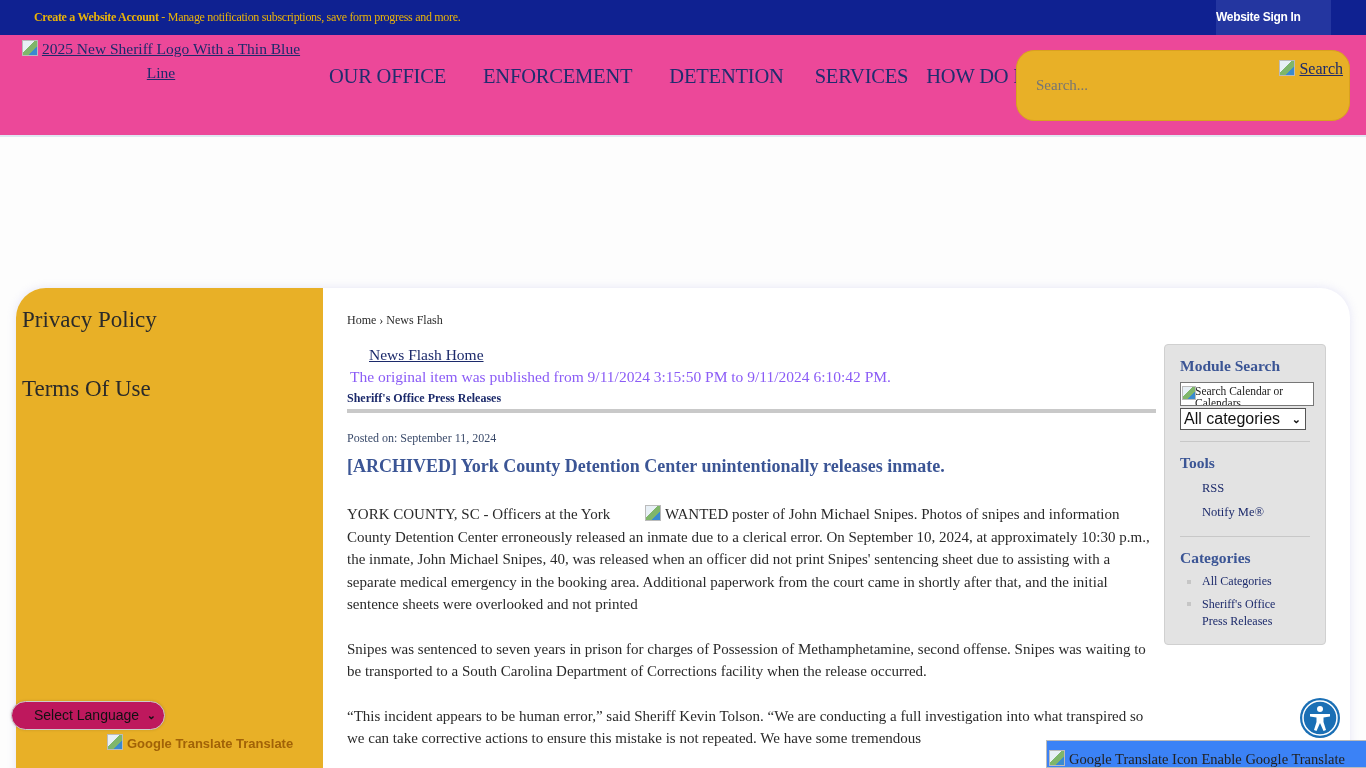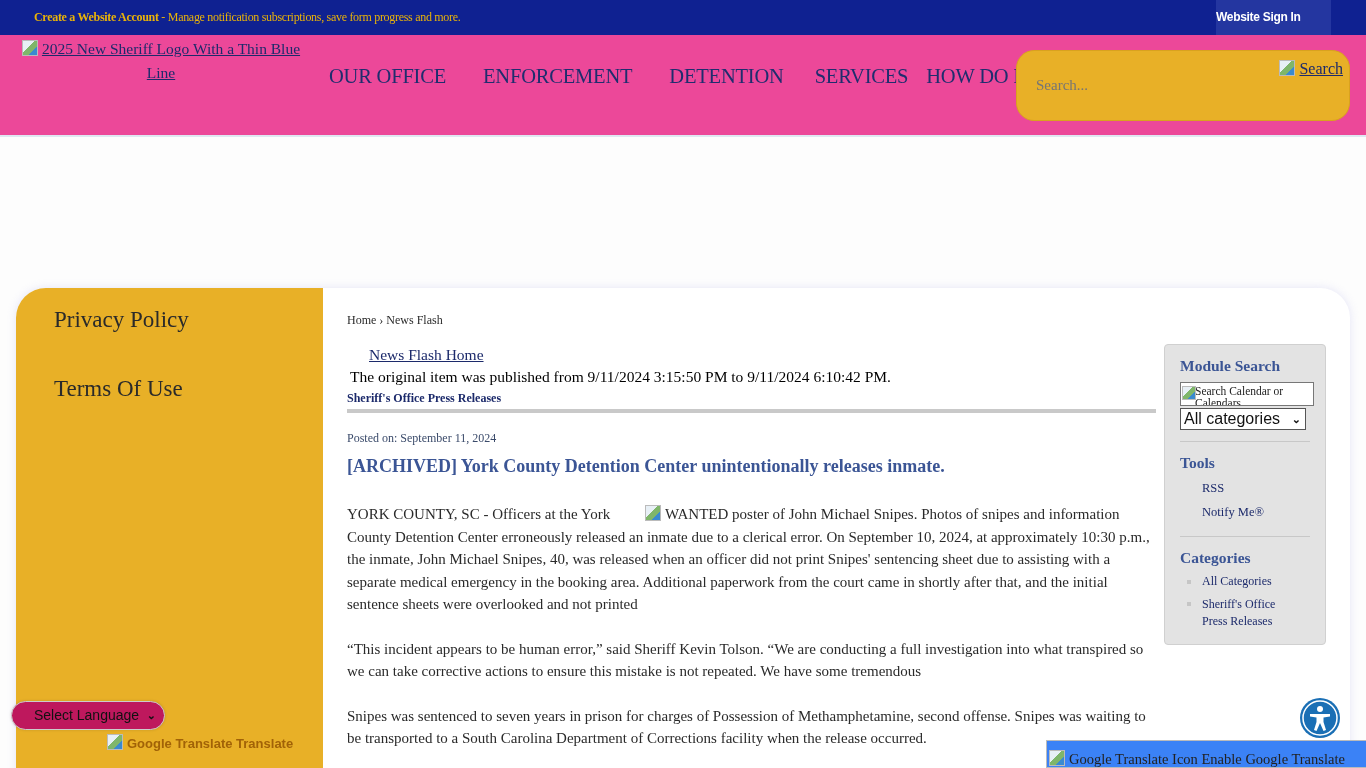--- a/index.html
+++ b/index.html
@@ -24,28 +24,28 @@
   .search-box { position: absolute; left: 1016px; top: 15px; width: 334px; height: 71px; background: #e8b027; border-radius: 18px; border: 1px solid #d9a21e; }
   .search-box .search-input { position: absolute; left: 19px; top: 26px; font-size: 15px; color: #2a2a2a; background: transparent; border: none; outline: none; width: 220px; font-family: "Liberation Serif", serif; }
   .search-box .search-btn { position: absolute; right: 6px; top: 9px; font-size: 16px; color: #1c2a6b; text-decoration: underline; cursor: pointer; }
 
   
   .banner { position: absolute; left: 0; top: 139px; width: 1366px; height: 148px; background: #fdfdfd; }
 
   
   .container { position: absolute; left: 16px; top: 288px; width: 1334px; height: 500px; background: #fff; border-radius: 30px 30px 0 0; box-shadow: 0 0 10px rgba(200,200,240,0.45); overflow: hidden; }
   .leftcol { position: absolute; left: 0; top: 0; width: 307px; height: 500px; background: #e8b027; }
-  .leftcol .side-link { position: absolute; left: 38px; font-size: 23px; color: #2a2a2a; cursor: pointer; }
+  .leftcol .side-link { position: absolute; left: 6px; font-size: 23px; color: #2a2a2a; cursor: pointer; }
   .lang-select { position: absolute; left: 11px; top: 701px; width: 154px; height: 29px; border-radius: 15px; background: #be185d; border: 1px solid #ccc; font-family: "Liberation Sans", sans-serif; font-size: 14px; color: #111; padding-left: 22px; line-height: 27px; cursor: pointer; box-shadow: 0 0 3px rgba(0,0,0,0.15); }
   .lang-select .chev { position: absolute; right: 8px; top: 0; font-size: 11px; font-weight: bold; }
   .gt-link { position: absolute; left: 71px; top: 734px; font-family: "Liberation Sans", sans-serif; font-size: 13px; color: #a16207; font-weight: bold; padding-left: 36px; }
   .breadcrumb { position: absolute; left: 347px; top: 313px; font-size: 12px; color: #2a2a2a; }
   .breadcrumb .bc-home { cursor: pointer; }
   .nf-home { position: absolute; left: 369px; top: 346px; font-size: 15.5px; color: #1c2a6b; text-decoration: underline; cursor: pointer; }
-  .published { position: absolute; left: 350px; top: 368px; font-size: 15.5px; color: #000000; }
+  .published { position: absolute; left: 350px; top: 368px; font-size: 15.5px; color: #8b5cf6; }
   .cat-title { position: absolute; left: 347px; top: 391px; font-size: 12px; font-weight: bold; color: #1c2a6b; }
   .divider { position: absolute; left: 347px; top: 409px; width: 809px; height: 4px; background: #c9c9c9; }
   .posted { position: absolute; left: 347px; top: 431px; font-size: 12px; color: #3a4a6a; }
   .headline { position: absolute; left: 347px; top: 456px; font-size: 18px; font-weight: bold; color: #3b5595; }
   .article { position: absolute; left: 347px; top: 503px; width: 810px; font-size: 15px; line-height: 22.5px; color: #2a2a2a; }
   .article p { margin-bottom: 22px; }
   .wanted-img { float: right; width: 512px; height: 22px; margin-left: 14px; font-size: 15px; line-height: 22px; color: #2a2a2a; }
 
   
   .rightbox { position: absolute; left: 1164px; top: 344px; width: 162px; height: 301px; background: #e3e3e3; border: 1px solid #d0d0d0; border-radius: 4px; }
@@ -116,22 +116,22 @@
 <div class="cat-title">Sheriff's Office Press Releases</div>
 <div class="divider"></div>
 <div class="posted">Posted on: September 11, 2024</div>
 <div class="headline">[ARCHIVED] York County Detention Center unintentionally releases inmate.</div>
 
 <div class="article">
   <div class="wanted-img">
     <span class="broken-img"></span><span>WANTED poster of John Michael Snipes. Photos of snipes and information</span>
   </div>
   <p>YORK COUNTY, SC - Officers at the York County Detention Center erroneously released an inmate due to a clerical error. On September 10, 2024, at approximately 10:30 p.m., the inmate, John Michael Snipes, 40, was released when an officer did not print Snipes' sentencing sheet due to assisting with a separate medical emergency in the booking area. Additional paperwork from the court came in shortly after that, and the initial sentence sheets were overlooked and not printed</p>
+  <p>Snipes was sentenced to seven years in prison for charges of Possession of Methamphetamine, second offense. Snipes was waiting to be transported to a South Carolina Department of Corrections facility when the release occurred.</p>
   <p>“This incident appears to be human error,” said Sheriff Kevin Tolson. “We are conducting a full investigation into what transpired so we can take corrective actions to ensure this mistake is not repeated. We have some tremendous</p>
-  <p>Snipes was sentenced to seven years in prison for charges of Possession of Methamphetamine, second offense. Snipes was waiting to be transported to a South Carolina Department of Corrections facility when the release occurred.</p>
 </div>
 
 <div class="rightbox">
   <h3 style="top:12px">Module Search</h3>
   <div class="rb-search">
     <span class="broken-img"></span><span>Search Calendar or Calendars</span>
   </div>
   <div class="rb-select">
     <span>All categories</span>
     <span class="chev">⌄</span>

